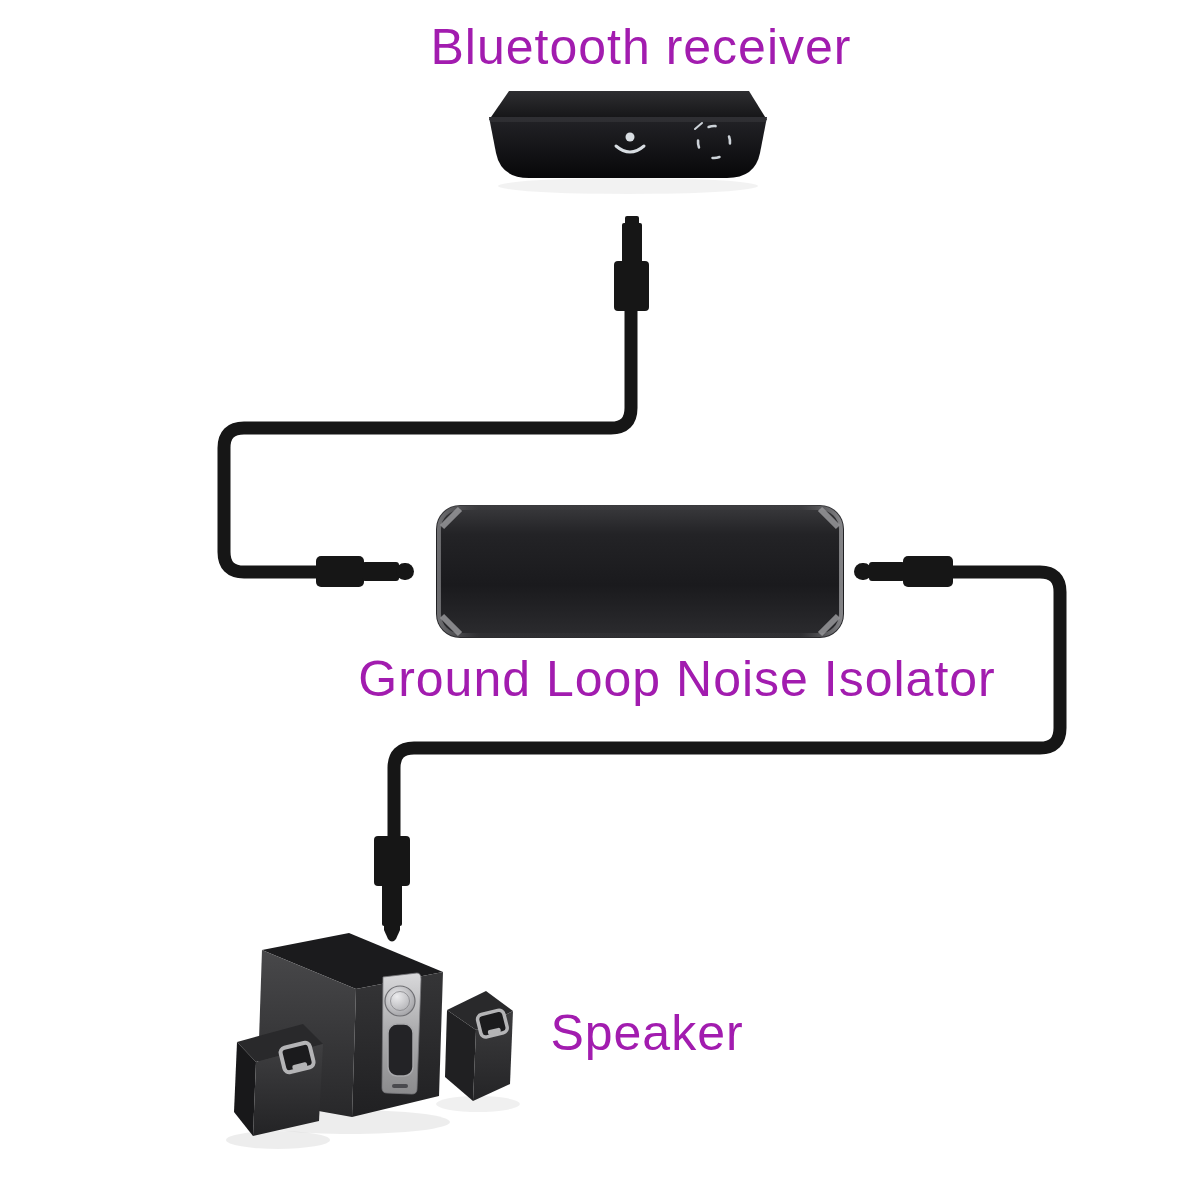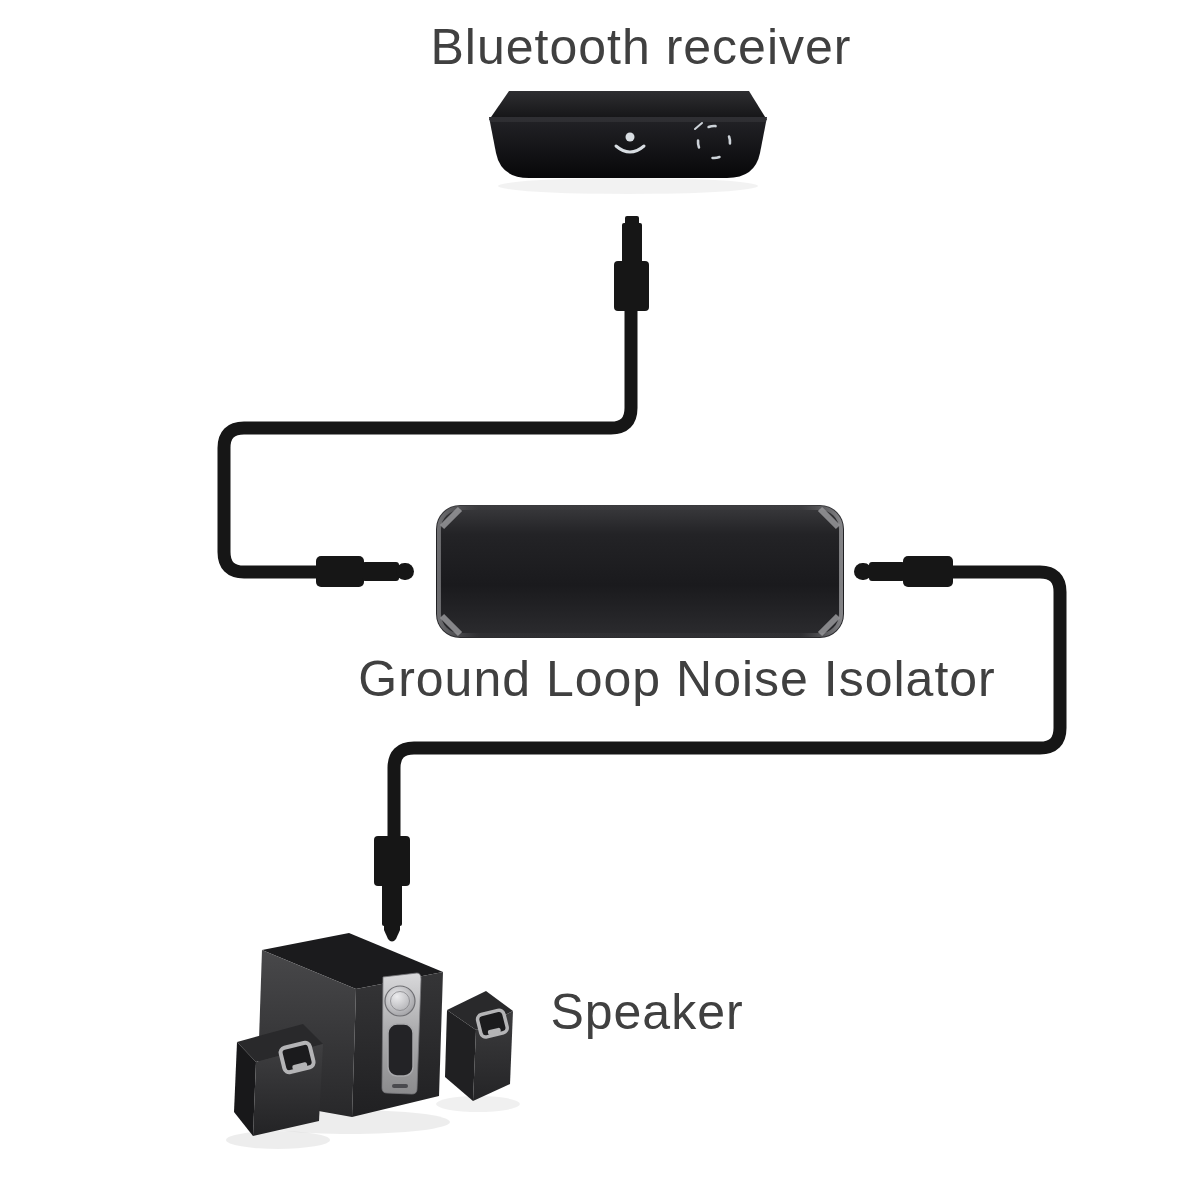--- a/index.html
+++ b/index.html
@@ -6,31 +6,31 @@
   .canvas{
     position:relative;
     width:1200px;height:1200px;
     background:#ffffff;
     overflow:hidden;
     font-family:"Liberation Sans", sans-serif;
   }
   .canvas svg{position:absolute;left:0;top:0;}
   .label{
     position:absolute;
-    color:#404040;
+    color:#a21caf;
     font-family:"Liberation Sans", sans-serif;
     font-weight:300;
     font-size:50px;
     letter-spacing:1px;
     white-space:nowrap;
     transform:translateX(-50%);
   }
   .label-receiver{left:641px;top:18px;}
   .label-isolator{left:677px;top:650px;text-align:center;}
-  .label-speaker{left:647px;top:983px;}
+  .label-speaker{left:647px;top:1004px;}
 </style>
 </head>
 <body>
 
 <div class="canvas">
 
   <div class="label label-receiver">Bluetooth receiver</div>
 
   <svg width="1200" height="1200" viewBox="0 0 1200 1200">
     <defs>

